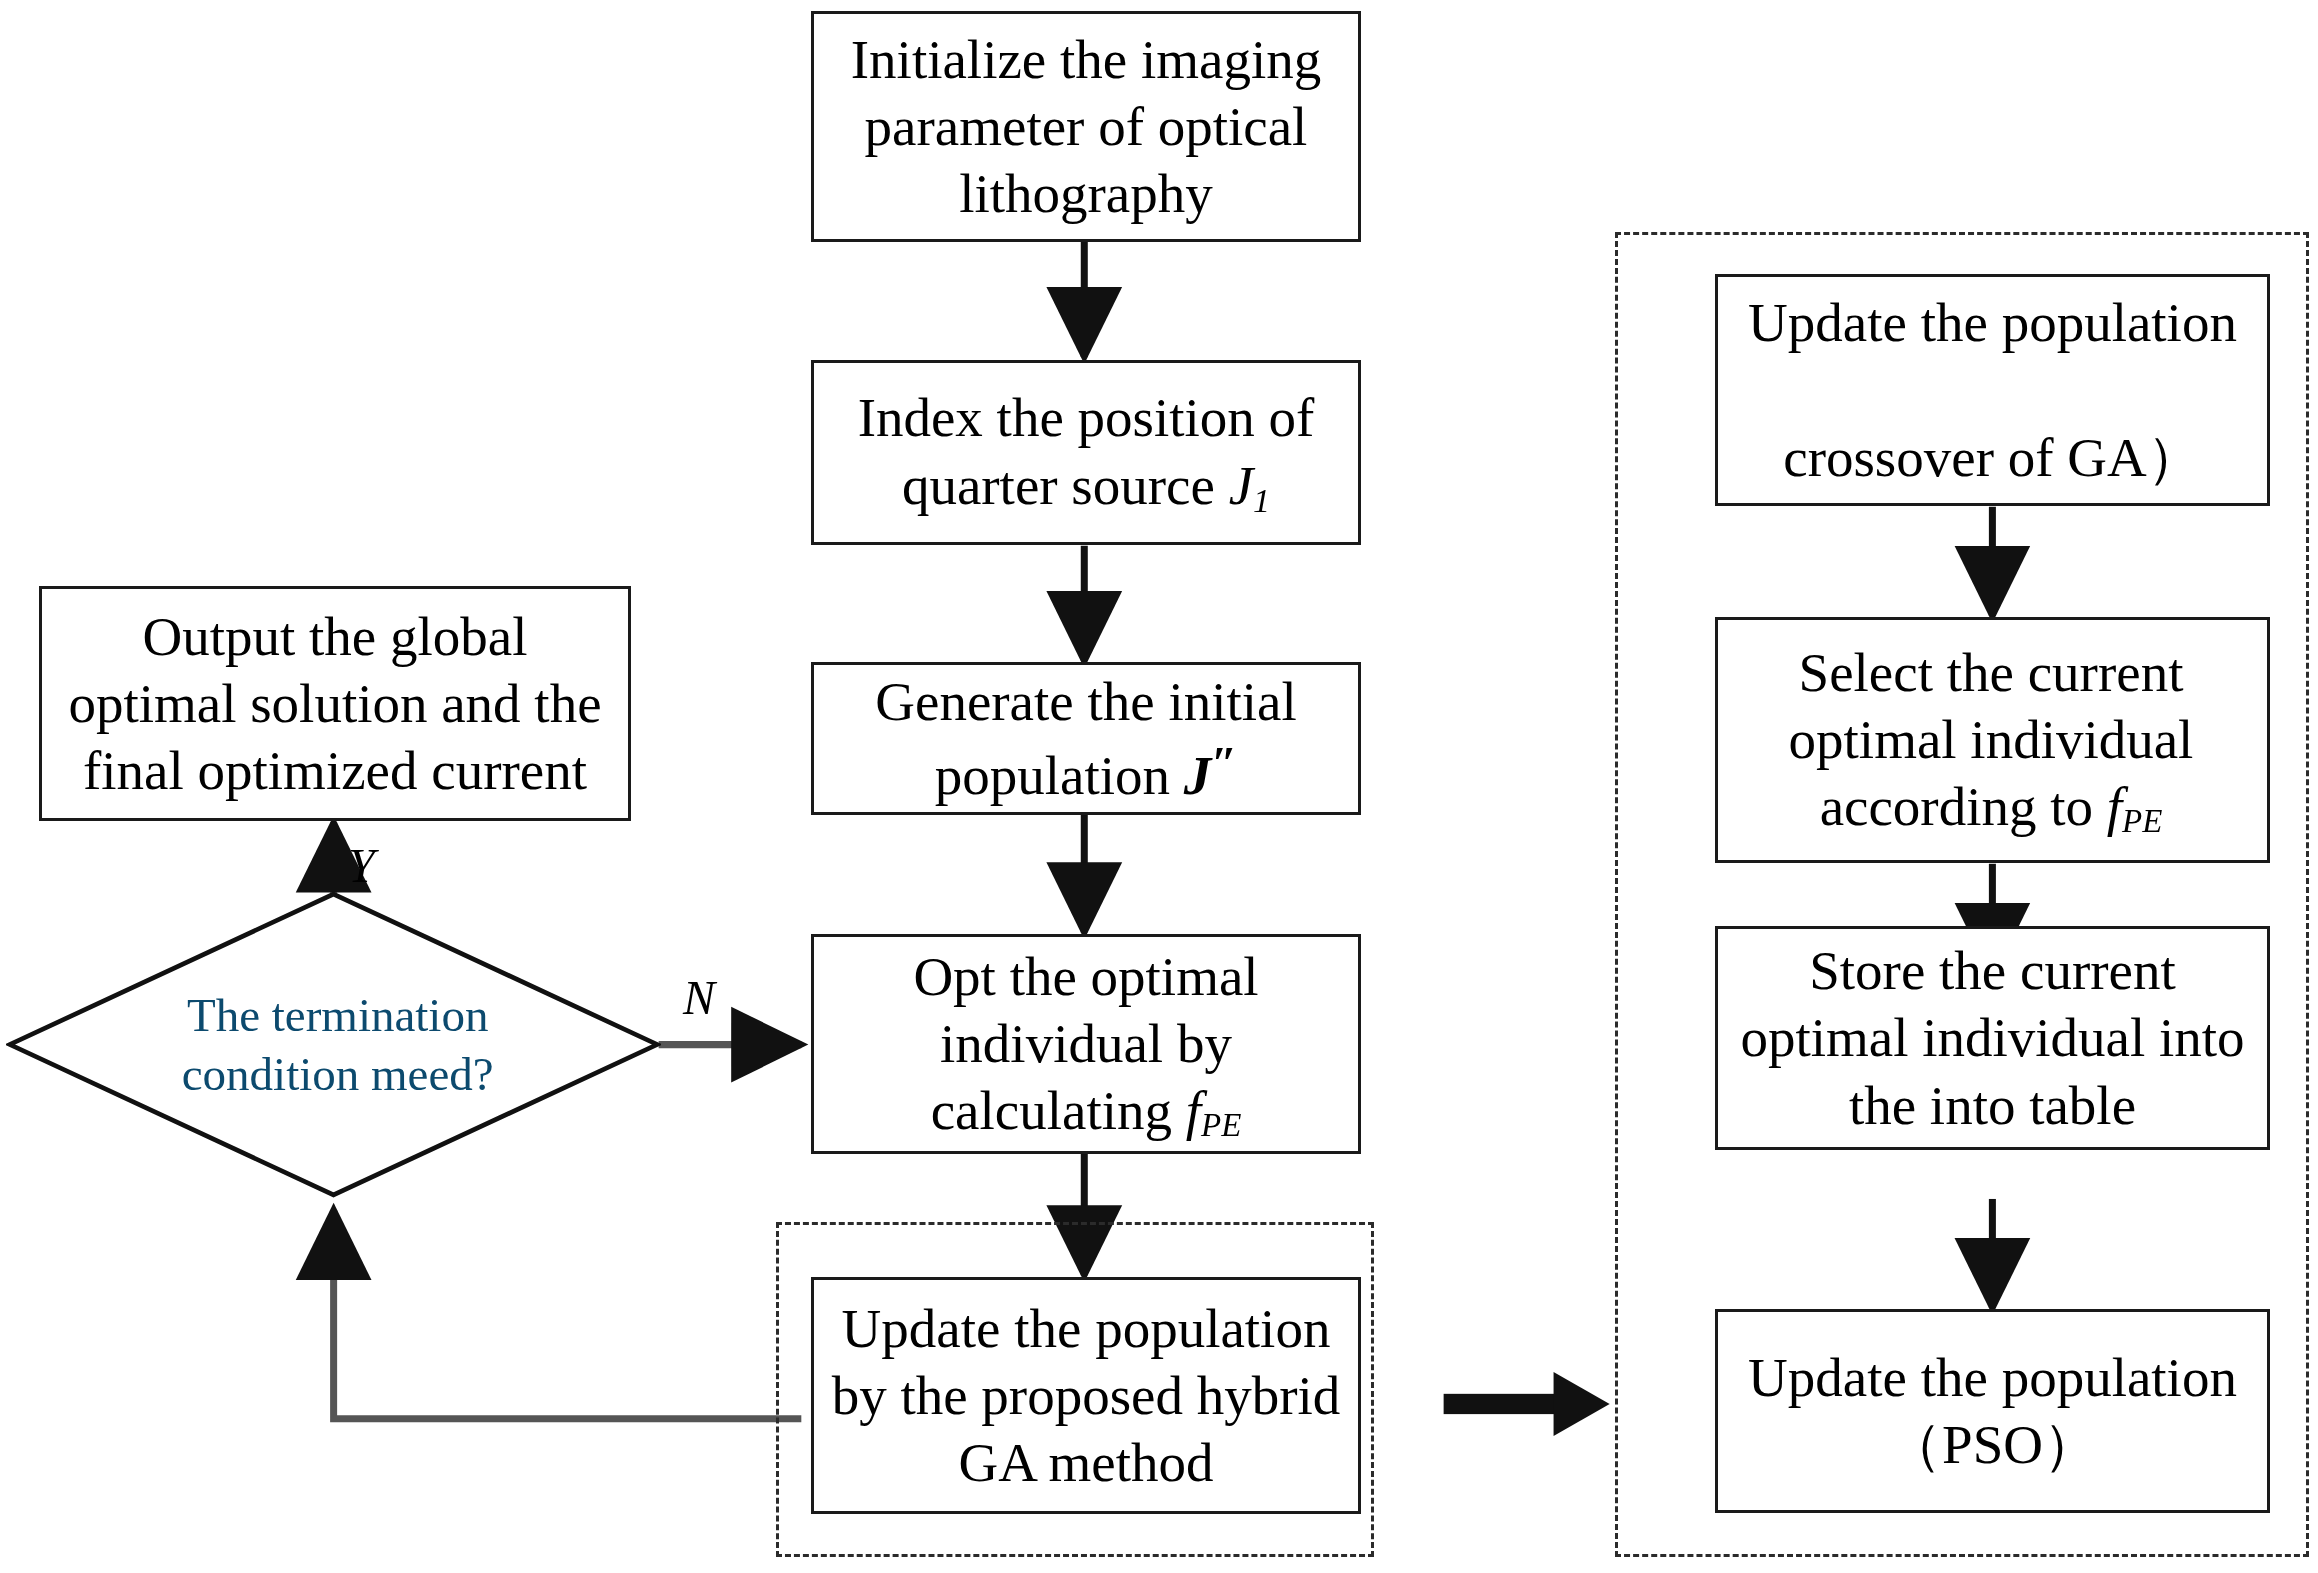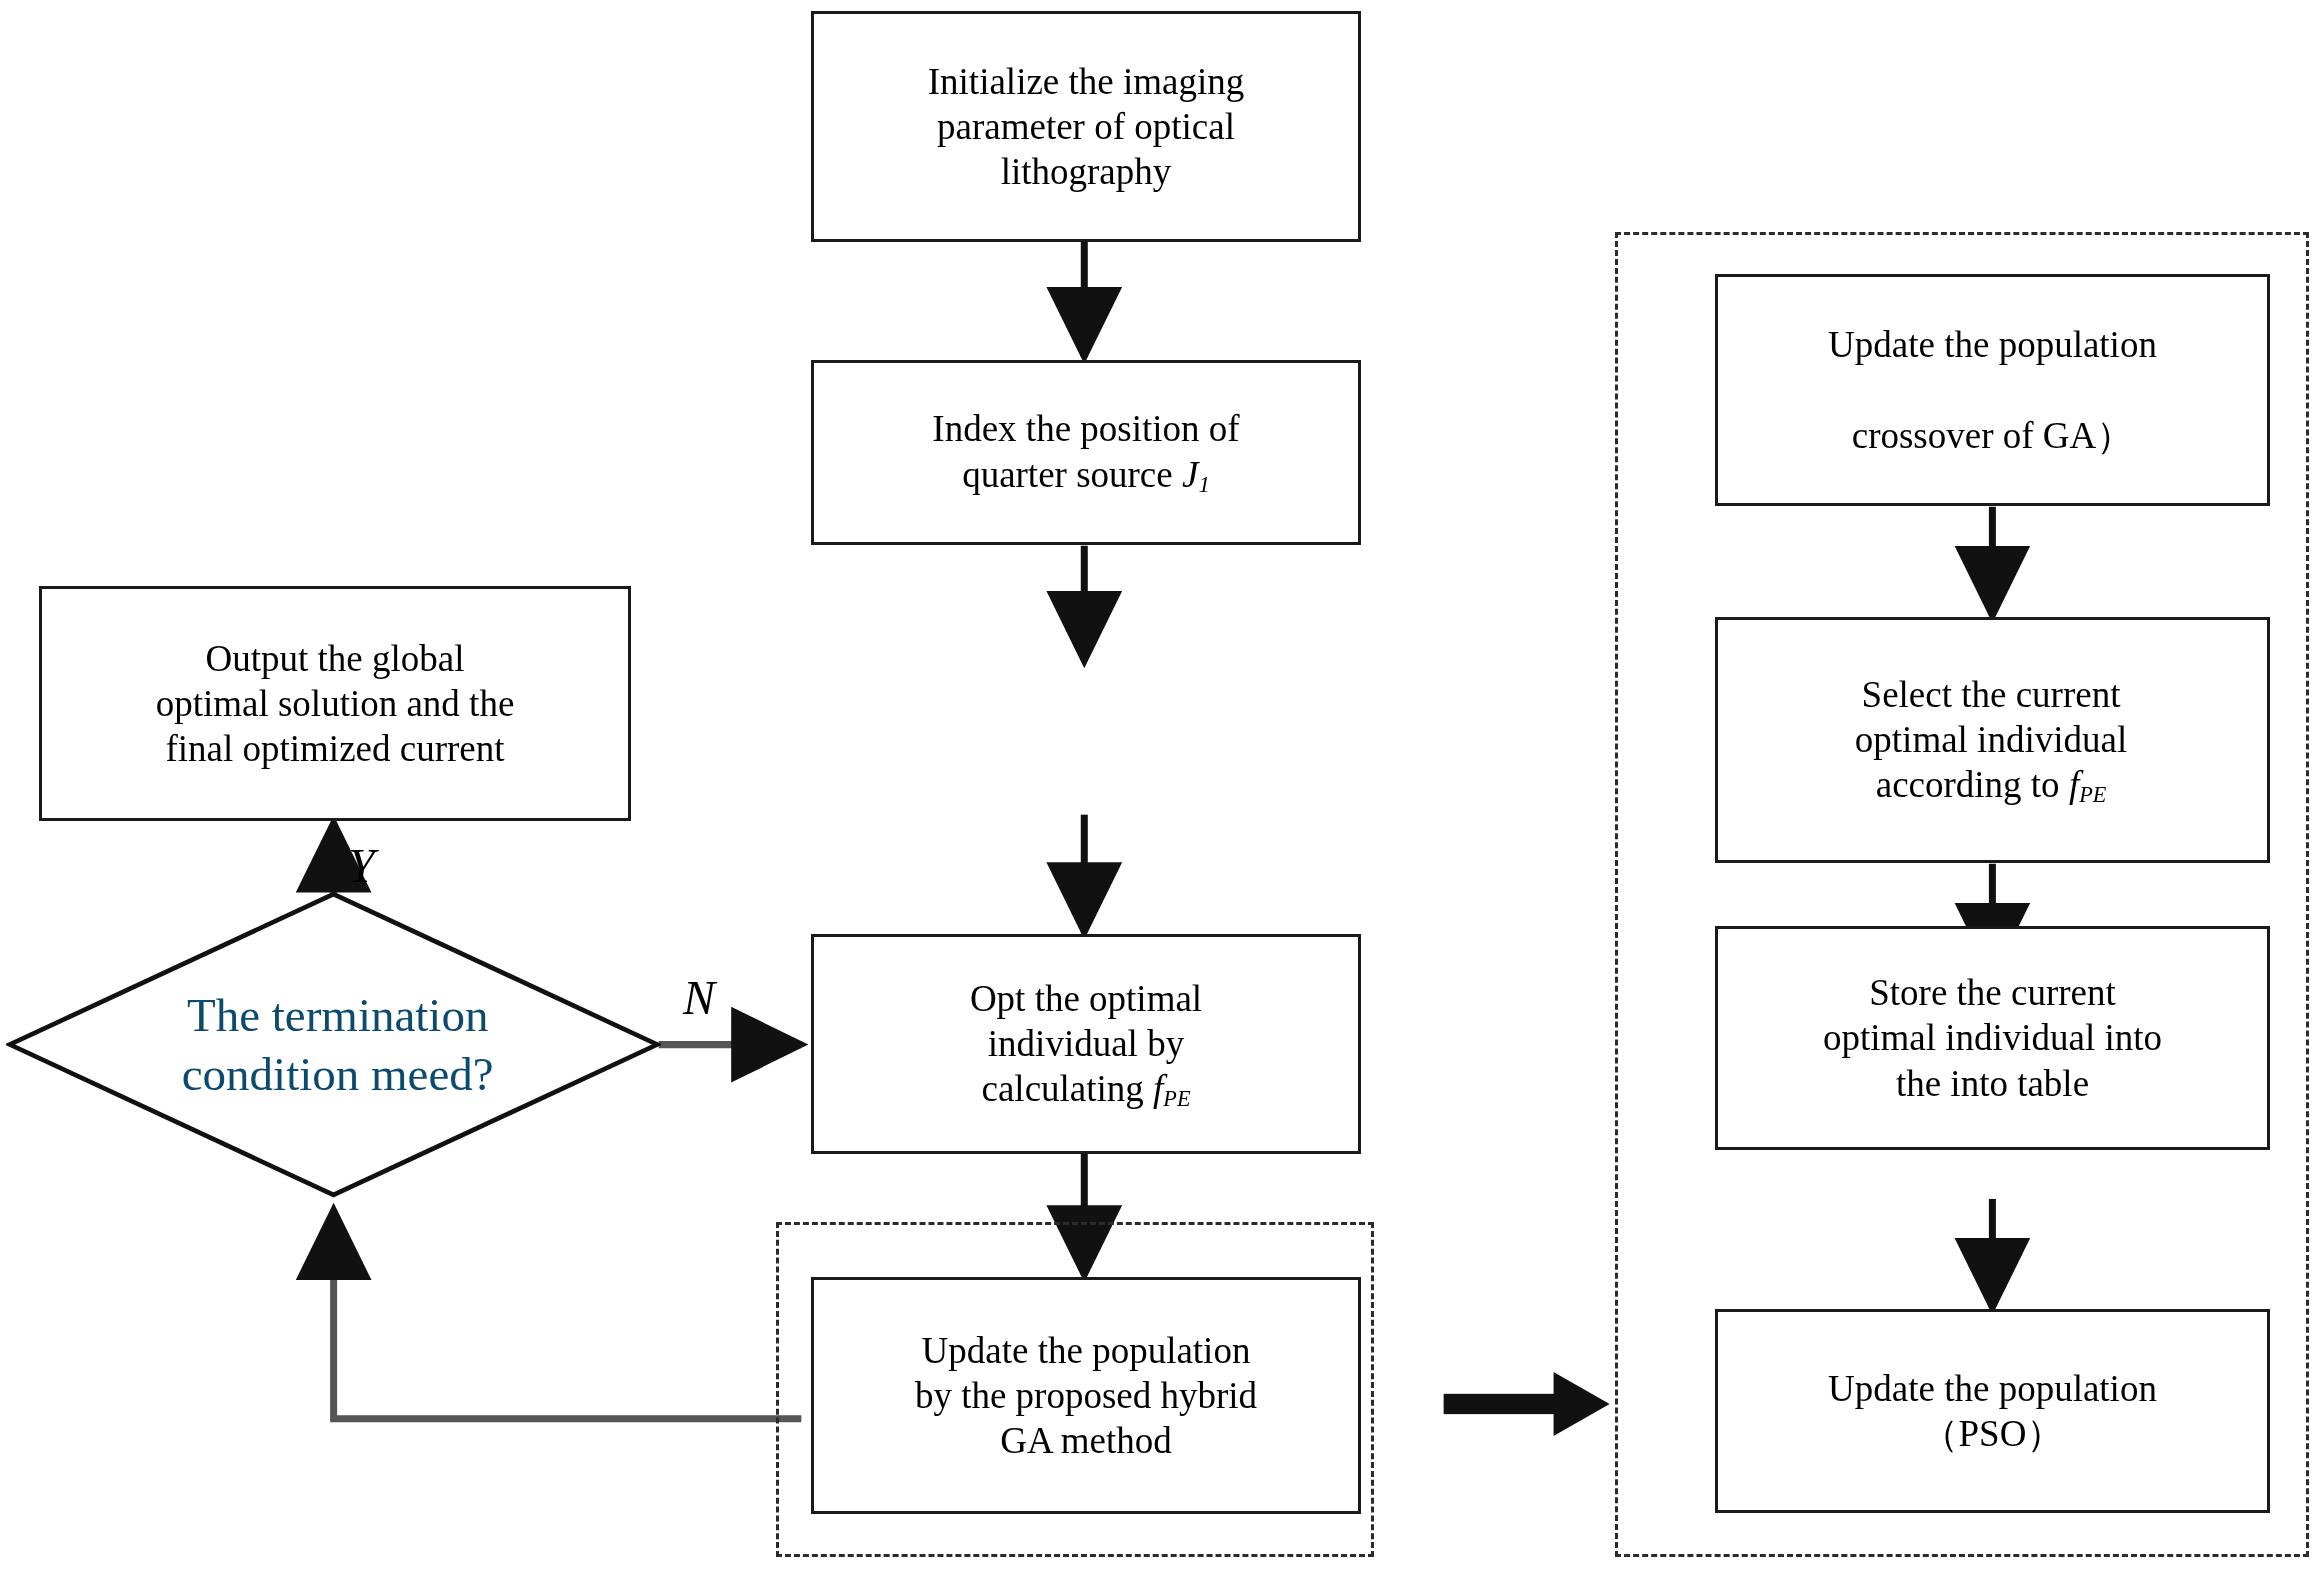--- a/index.html
+++ b/index.html
@@ -28,21 +28,21 @@
   .node {
     position: absolute;
     box-sizing: border-box;
     background: #ffffff;
     border: 3.1px solid #1a1a1a;
     display: flex;
     align-items: center;
     justify-content: center;
     text-align: center;
     color: #000000;
-    font-size: 37px;
+    font-size: 55px;
     line-height: 1.22;
     padding: 4.7px 11px;
   }
   .node .txt {
     display: block;
     width: 100%;
   }
   .dashed-region {
     position: absolute;
     box-sizing: border-box;
@@ -150,20 +150,26 @@
     </span>
   </div>
 
   <div class="node" style="left:811px; top:360px; width:550px; height:185px;">
     <span class="txt">
       <span>Index the position of</span><br>
       <span>quarter source </span><span class="mi">J</span><sub class="sml">1</sub>
     </span>
   </div>
 
+  <div class="node" style="left:811px; top:662px; width:550px; height:153px;">
+    <span class="txt">
+      <span>Generate the initial</span><br>
+      <span>population </span><span class="mb">J</span><sup class="prime">″</sup>
+    </span>
+  </div>
 
   <div class="node" style="left:811px; top:934px; width:550px; height:220px;">
     <span class="txt">
       <span>Opt the optimal</span><br>
       <span>individual by</span><br>
       <span>calculating </span><span class="mi">f</span><sub class="smlb">PE</sub>
     </span>
   </div>
 
   <div class="node" style="left:811px; top:1277px; width:550px; height:237px;">

